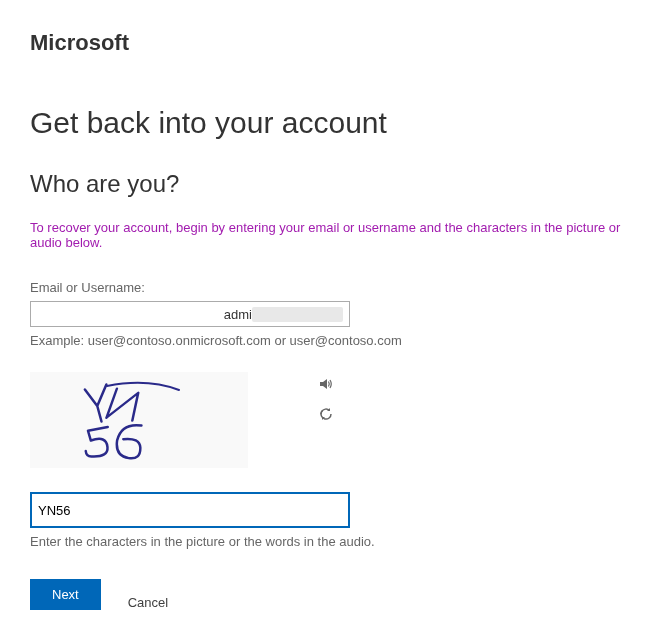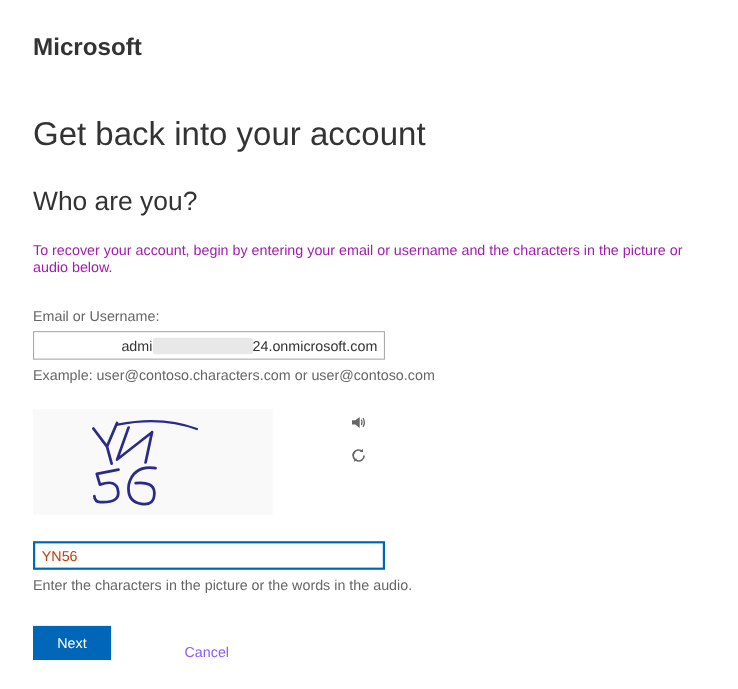--- a/index.html
+++ b/index.html
@@ -87,26 +87,26 @@
       width: 16px;
       height: 16px;
       cursor: pointer;
       color: #666;
       display: flex;
       align-items: center;
       justify-content: center;
     }
     .captcha-input {
       width: 320px;
-      height: 26px;
+      height: 36px;
       border: 2px solid #0067b8;
       padding: 2px 6px;
       font-size: 13px;
       font-family: inherit;
-      color: #c2410c;
+      color: #000000;
       outline: none;
       margin-bottom: 6px;
     }
     .captcha-help {
       font-size: 13px;
       color: #666;
       margin-bottom: 30px;
     }
     .button-row {
       display: flex;
@@ -116,25 +116,24 @@
     .next-btn {
       background: #0067b8;
       color: #fff;
       border: none;
       padding: 8px 22px;
       font-size: 13px;
       font-family: inherit;
       cursor: pointer;
     }
     .cancel-link {
-      color: #8b5cf6;
+      color: #404040;
       font-size: 13px;
       cursor: pointer;
       text-decoration: none;
-      margin-left: 40px;
     }
     .redacted {
       display: inline-block;
       background: #e8e8e8;
       color: transparent;
       border-radius: 2px;
     }
   </style>
 </head>
 <body>
@@ -147,24 +146,23 @@
 
 <h2 class="subtitle">Who are you?</h2>
 
 <p class="instructions">To recover your account, begin by entering your email or username and the characters in the picture or audio below.</p>
 
 <div class="field-label">Email or Username:</div>
 
 <div class="email-input" style="display:flex;align-items:center;white-space:nowrap;overflow:hidden;">
   <span>admi</span>
     <span class="redacted">xxxxxxxxxxxxxx</span>
-    <span>24.onmicrosoft.com</span>
 </div>
 
-<div class="example-text">Example: user@contoso.characters.com or user@contoso.com</div>
+<div class="example-text">Example: user@contoso.onmicrosoft.com or user@contoso.com</div>
 
 <div class="captcha-row">
   <div class="captcha-image">
     <svg viewBox="0 0 160 80">
       <g fill="none" stroke="#2a2a8a" stroke-width="2.5" stroke-linecap="round" stroke-linejoin="round">
 
         <path d="M28 8 L38 26 M50 6 L38 26 L40 42" transform="rotate(-8 38 24)"></path>
 
         <path d="M58 10 L56 40 M56 40 L80 12 M80 12 L82 40" transform="rotate(6 70 25) skewX(-10)"></path>
         <path d="M48 6 Q88 -2 120 10" stroke-width="2"></path>

